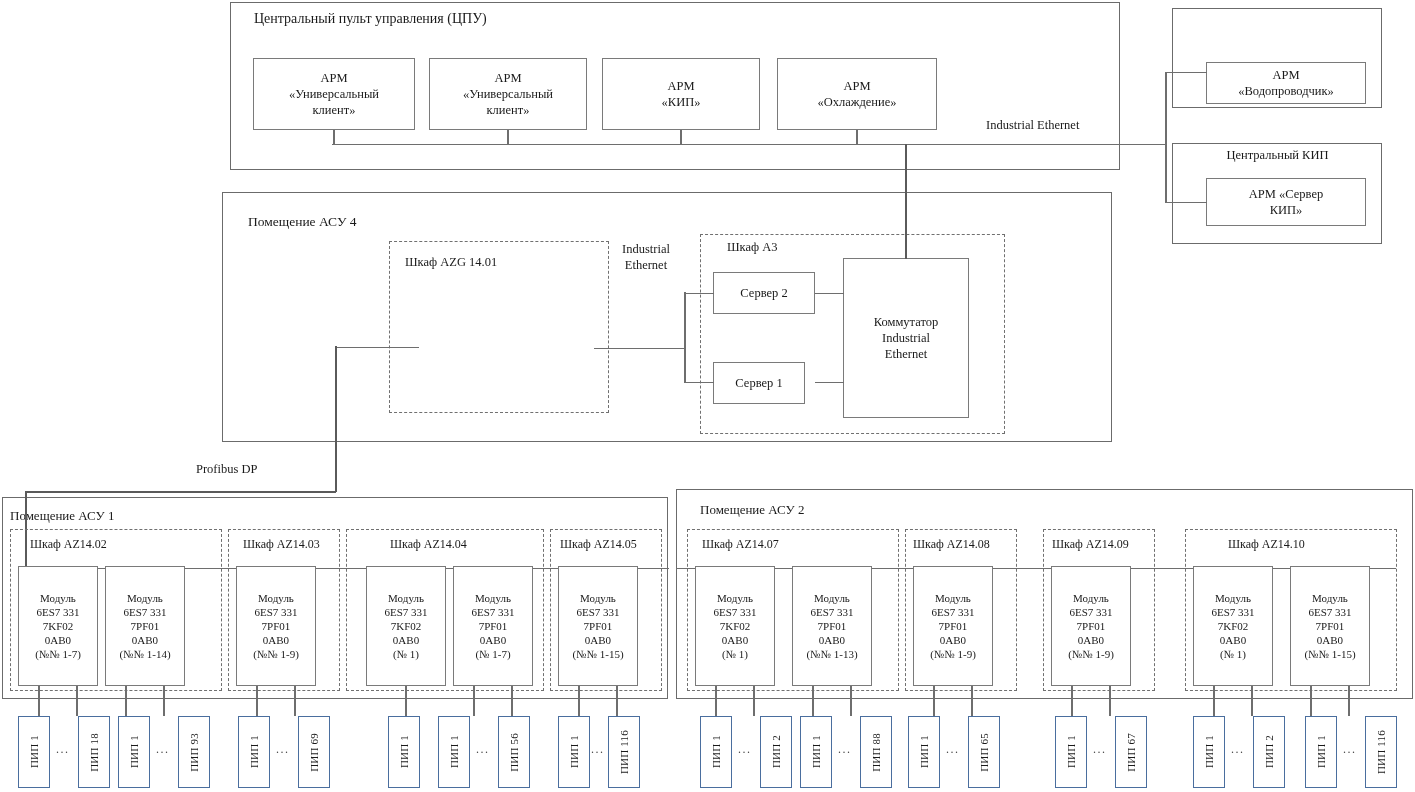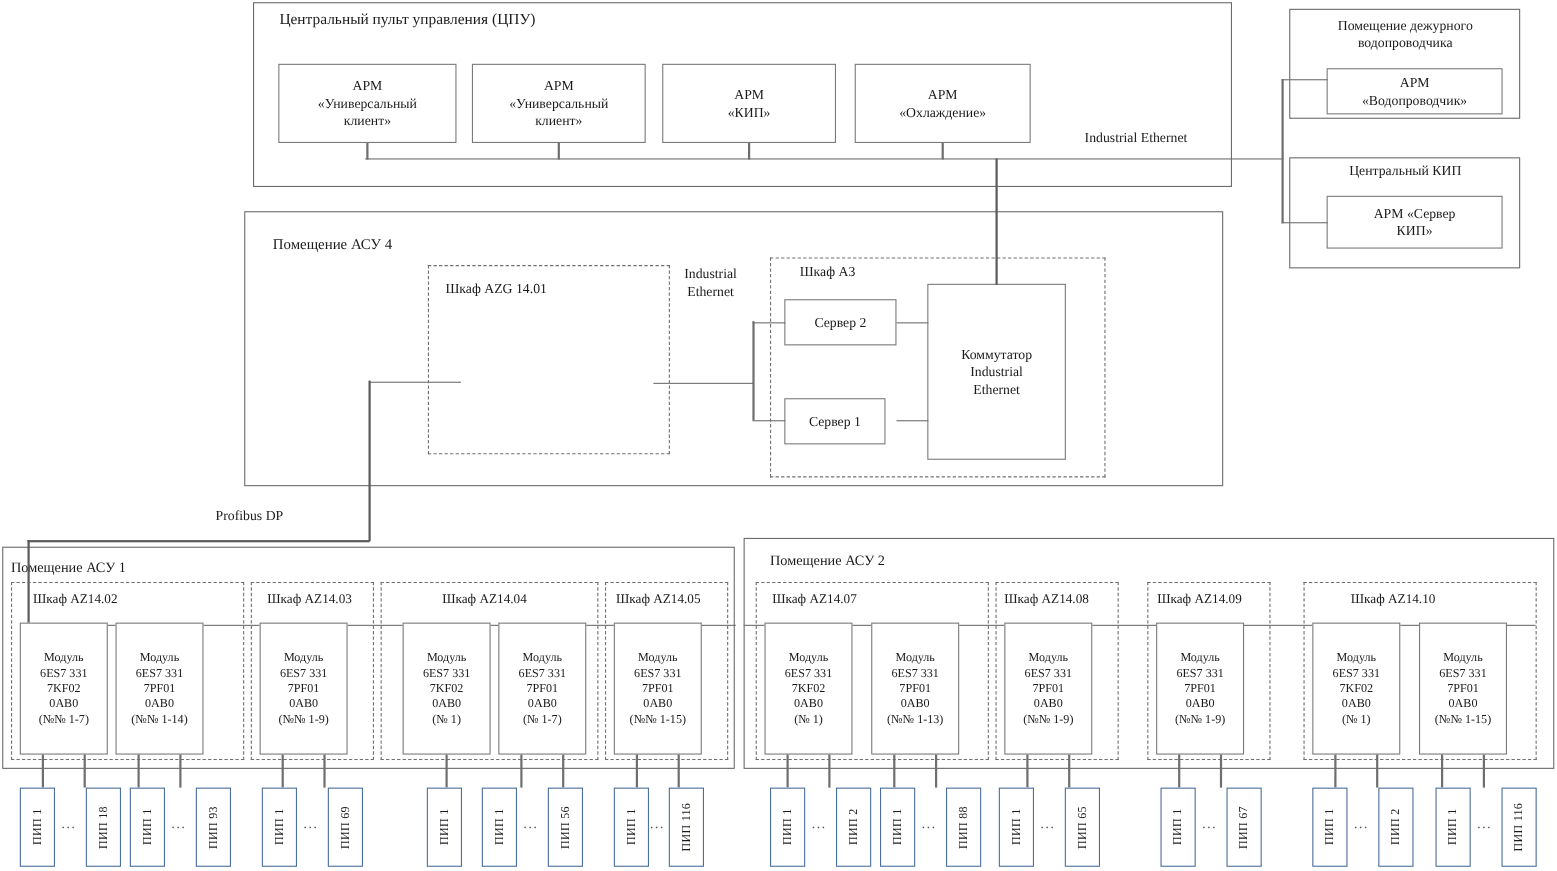--- a/index.html
+++ b/index.html
@@ -66,22 +66,20 @@
 
   <div class="ln lnv" style="left:333px;top:130px;height:15px;"></div>
   <div class="ln lnv" style="left:507px;top:130px;height:15px;"></div>
   <div class="ln lnv" style="left:680px;top:130px;height:15px;"></div>
   <div class="ln lnv" style="left:856px;top:130px;height:15px;"></div>
 
   <div class="ln lnh" style="left:332px;top:143.5px;width:835px;"></div>
   <div class="lbl" style="left:986px;top:118px;font-size:12.5px;">Industrial Ethernet</div>
 
   <div class="abs frame" style="left:1172px;top:8px;width:210px;height:100px;"></div>
-  <div class="lbl" style="left:1200px;top:16px;font-size:12.5px;text-align:center;width:155px;white-space:pre-line;">Помещение дежурного
-водопроводчика</div>
   <div class="abs box" style="left:1206px;top:62px;width:160px;height:42px;font-size:12.5px;">
     <div style="white-space:pre-line;">АРМ
 «Водопроводчик»</div>
   </div>
 
   <div class="abs frame" style="left:1172px;top:143px;width:210px;height:101px;"></div>
   <div class="lbl" style="left:1200px;top:148px;font-size:12.5px;text-align:center;width:155px;">Центральный КИП</div>
   <div class="abs box" style="left:1206px;top:178px;width:160px;height:48px;font-size:12.5px;">
     <div style="white-space:pre-line;">АРМ «Сервер
 КИП»</div>
@@ -141,21 +139,21 @@
 
   <div class="ln lnh" style="left:676px;top:567.5px;width:720px;"></div>
 
   <div class="abs cab" style="left:10px;top:529px;width:212px;height:162px;"></div>
   <div class="lbl" style="left:30px;top:537px;font-size:12px;">Шкаф AZ14.02</div>
 
   <div class="abs cab" style="left:228px;top:529px;width:112px;height:162px;"></div>
   <div class="lbl" style="left:243px;top:537px;font-size:12px;">Шкаф AZ14.03</div>
 
   <div class="abs cab" style="left:346px;top:529px;width:198px;height:162px;"></div>
-  <div class="lbl" style="left:390px;top:537px;font-size:12px;margin-left:12px;">Шкаф AZ14.04</div>
+  <div class="lbl" style="left:390px;top:537px;font-size:12px;">Шкаф AZ14.04</div>
 
   <div class="abs cab" style="left:550px;top:529px;width:112px;height:162px;"></div>
   <div class="lbl" style="left:560px;top:537px;font-size:12px;">Шкаф AZ14.05</div>
 
   <div class="abs cab" style="left:687px;top:529px;width:212px;height:162px;"></div>
   <div class="lbl" style="left:702px;top:537px;font-size:12px;">Шкаф AZ14.07</div>
 
   <div class="abs cab" style="left:905px;top:529px;width:112px;height:162px;"></div>
   <div class="lbl" style="left:913px;top:537px;font-size:12px;">Шкаф AZ14.08</div>
 

